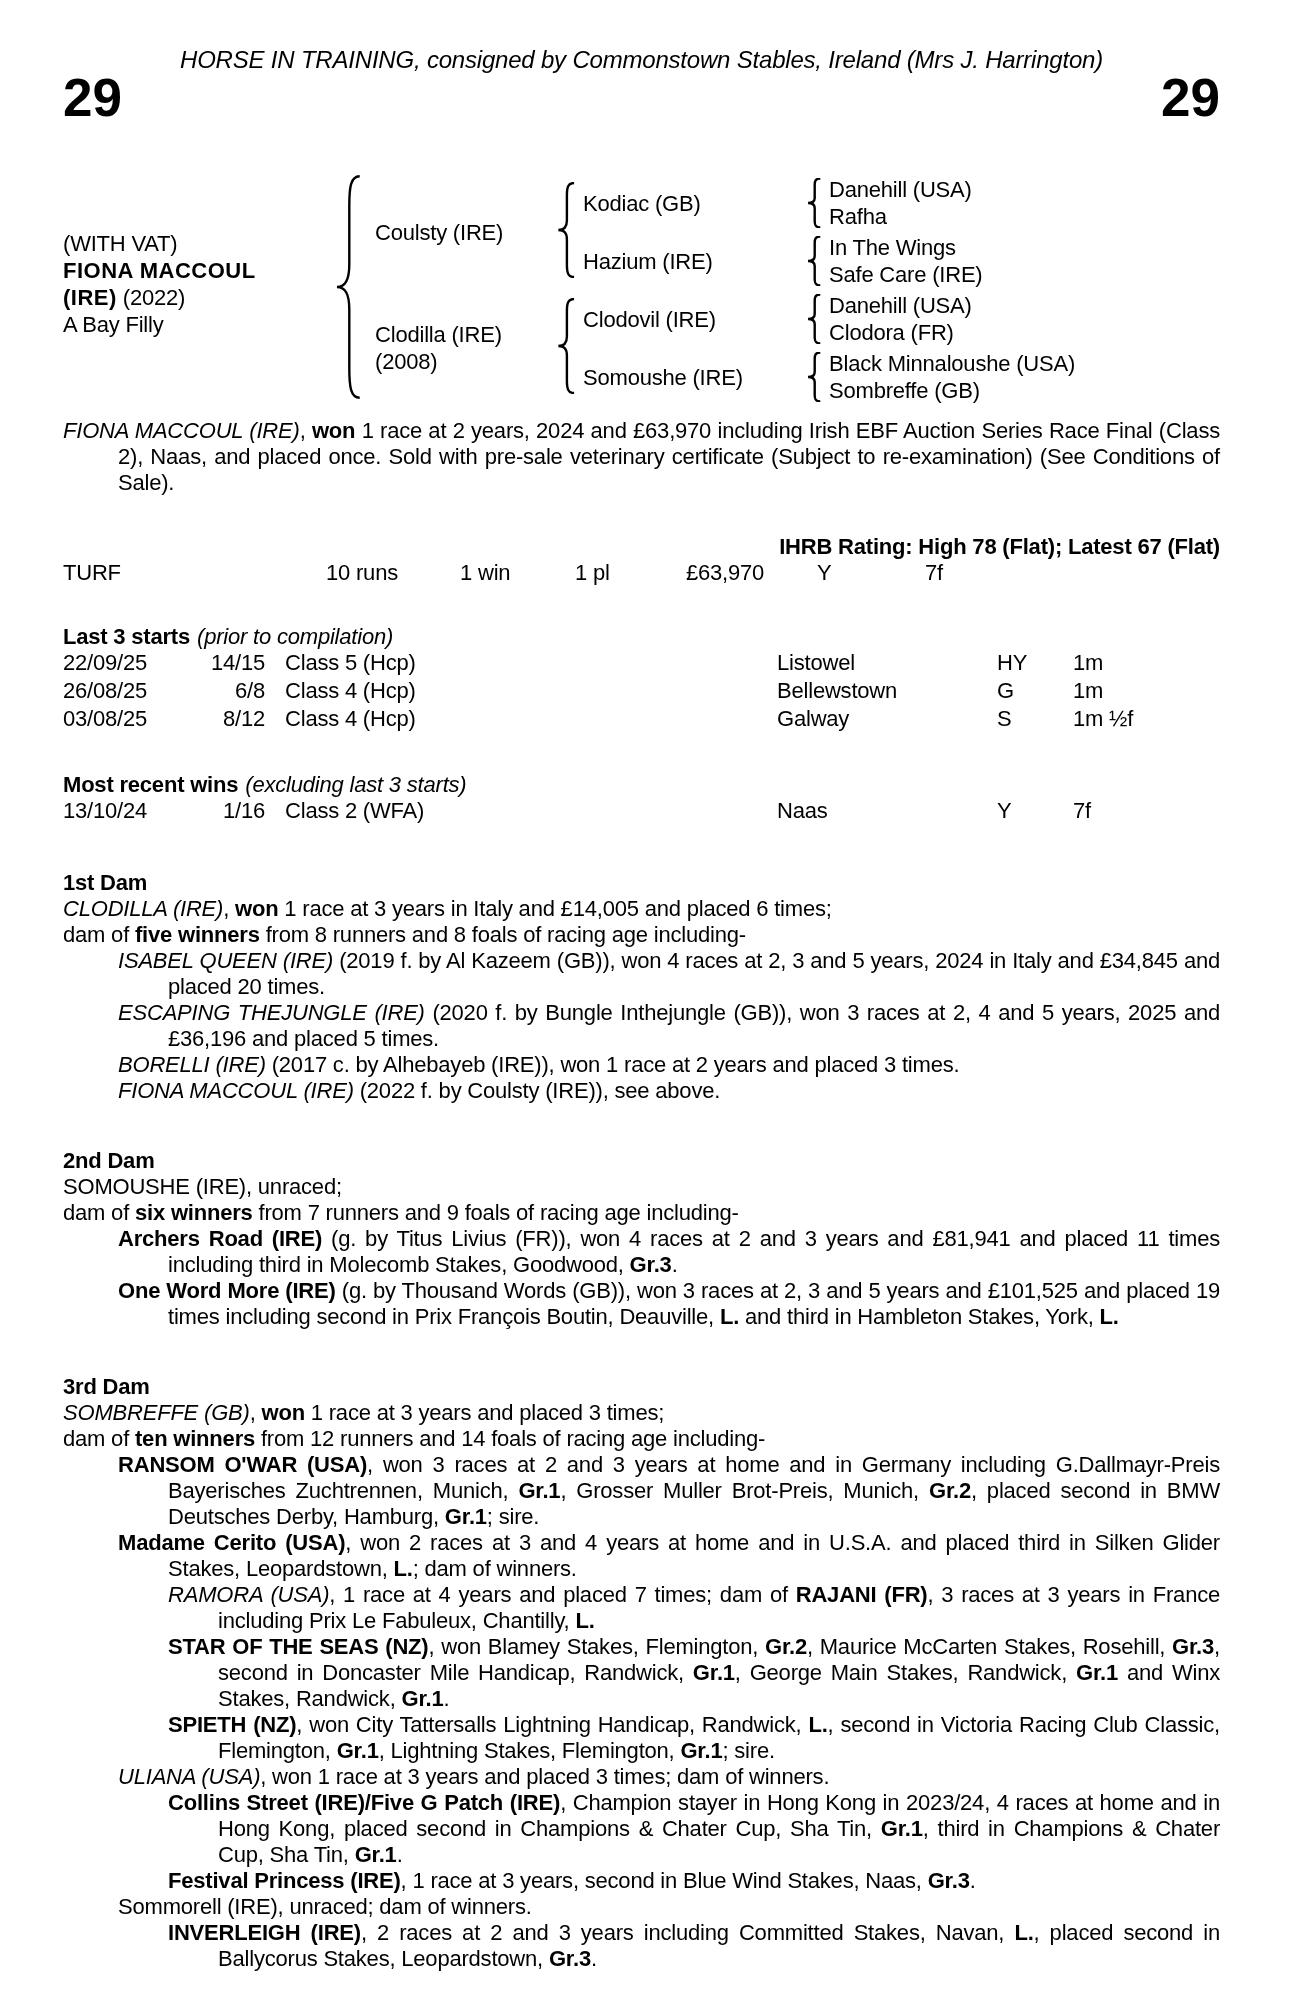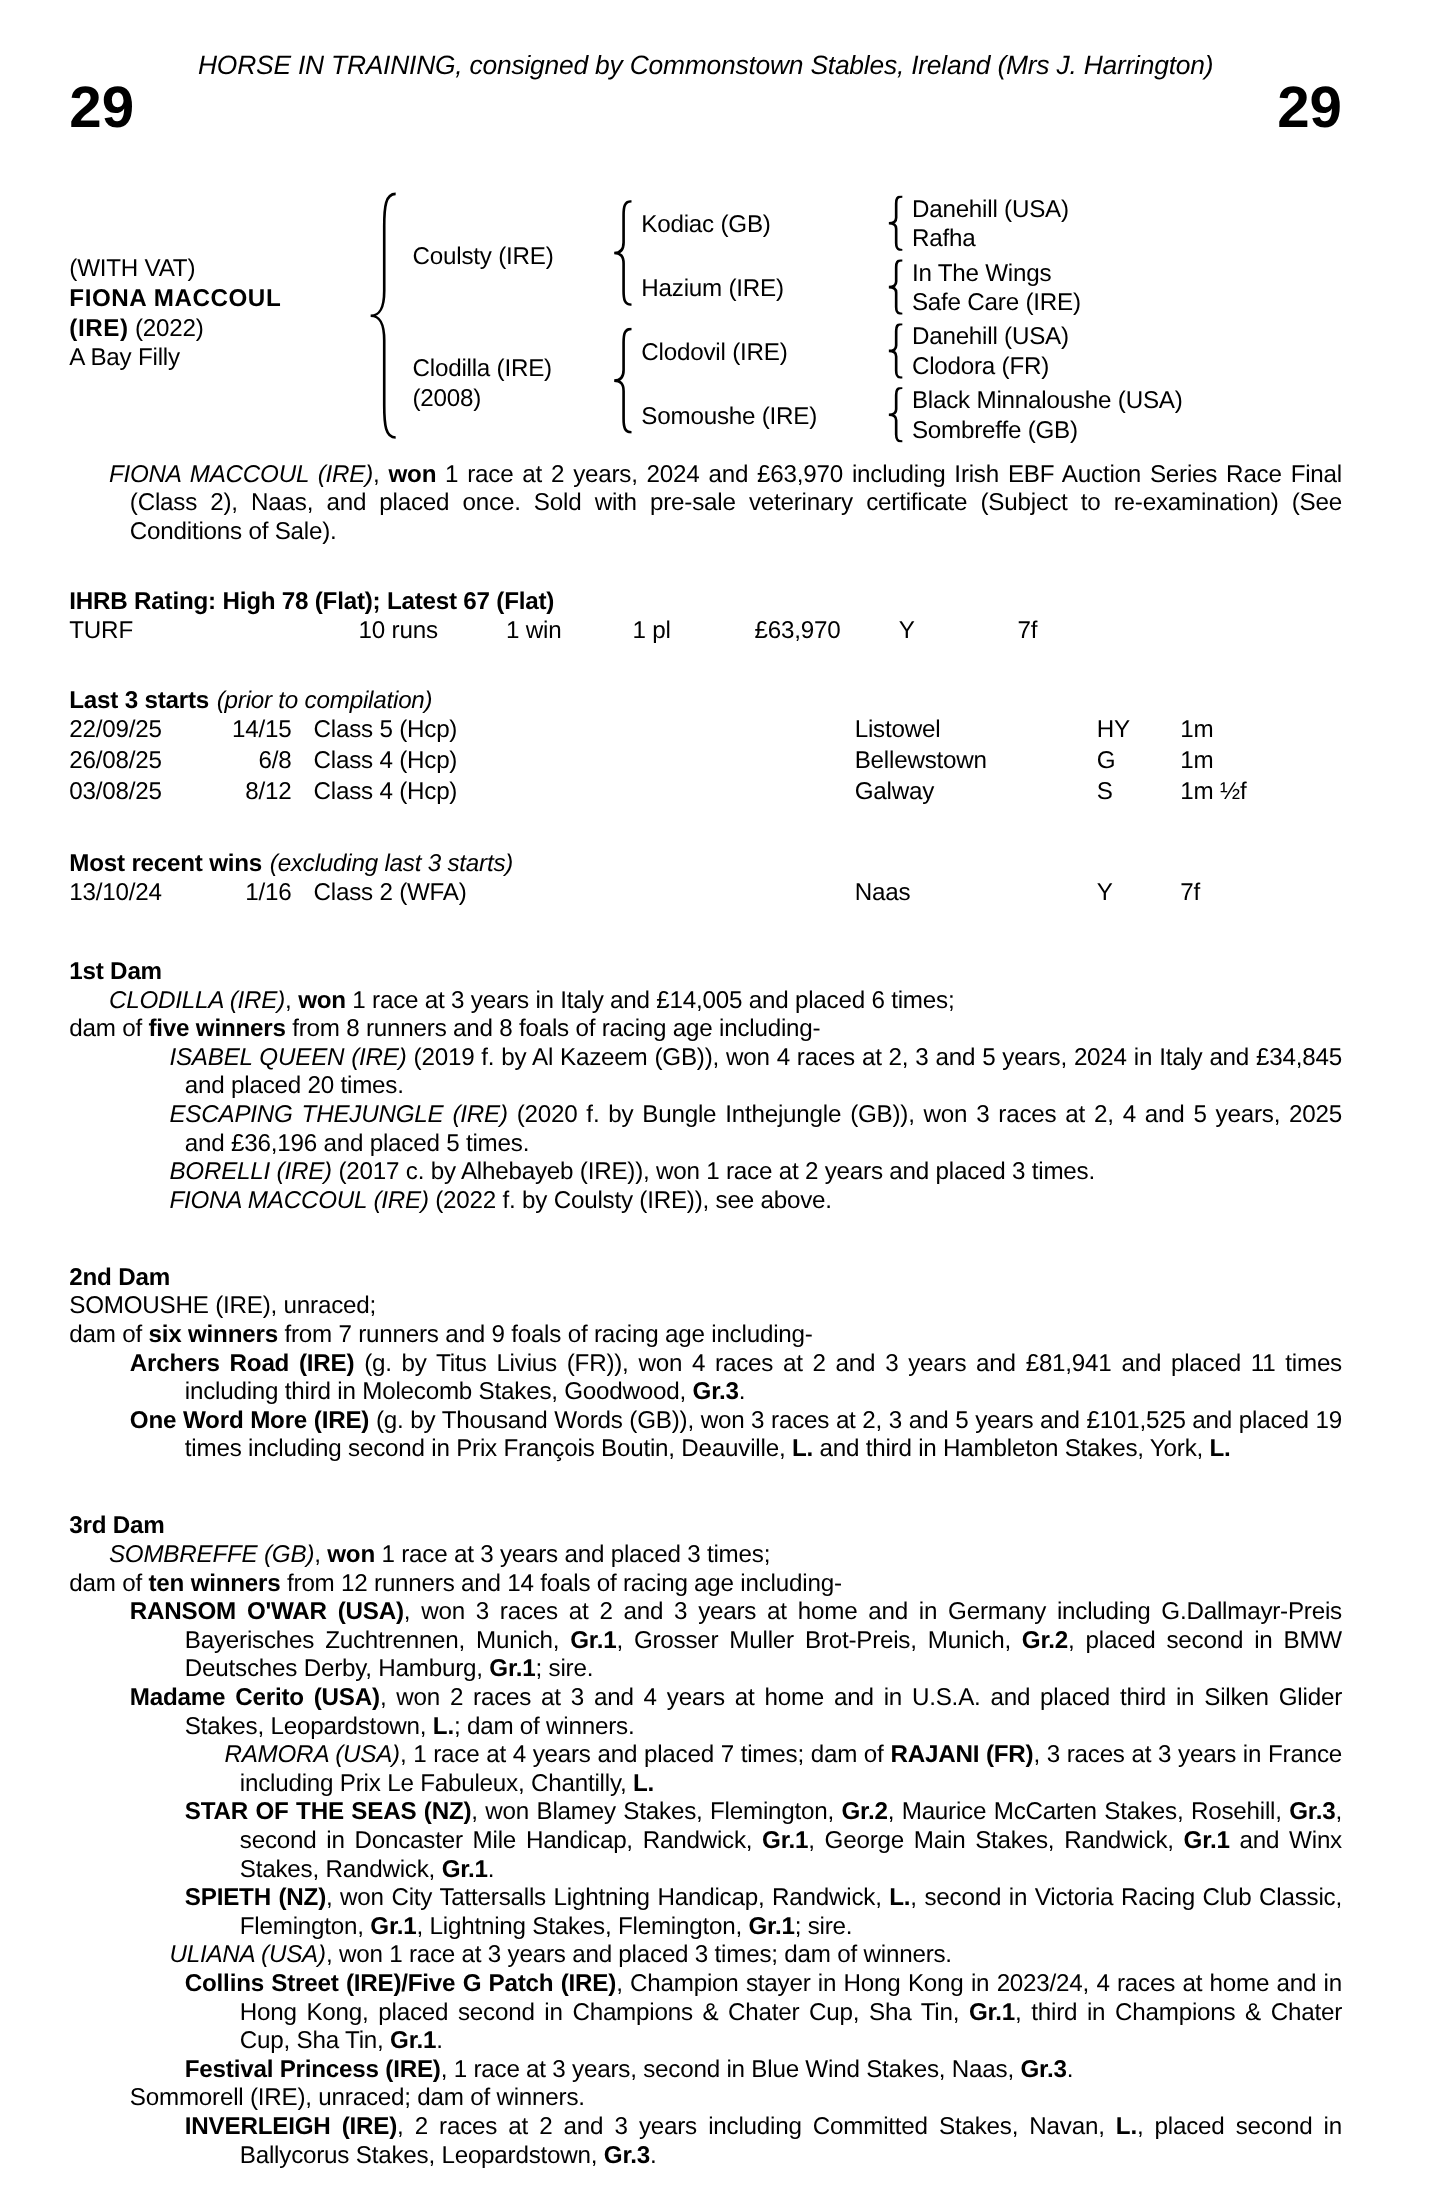--- a/index.html
+++ b/index.html
@@ -25,32 +25,32 @@
   .ped-abs { position: absolute; white-space: nowrap; line-height: 27px; }
   .ped-name-bold { font-weight: 700; letter-spacing: 0.5px; }
   .brace { position: absolute; }
   .brace path { stroke: #000; fill: none; stroke-width: 2.4; vector-effect: non-scaling-stroke; }
 
   
   .b { font-weight: 700; }
   .i { font-style: italic; }
   .sg-n { }
   .sg-b { font-weight: 700; }
-  .sg-i { font-style: italic; margin-left: 36px; }
+  .sg-i { font-style: italic; }
 
   
   .para { text-align: justify; }
   .pd { padding-left: 55px; text-indent: -55px; }   
   .p0 { }                                           
   .p1 { padding-left: 105px; text-indent: -50px; }  
   .p2 { padding-left: 155px; text-indent: -50px; }  
 
   
   .rating { margin-top: 38px; }
-  .rating-heading { font-weight: 700; }
+  .rating-heading { font-weight: 700; text-align: right; }
   .rating-row { position: relative; height: 26px; }
   .rating-row span { position: absolute; white-space: nowrap; }
   .rt1 { left: 0; } .rt2 { left: 263px; } .rt3 { left: 397px; } .rt4 { left: 512px; }
   .rt5 { left: 623px; } .rt6 { left: 754px; } .rt7 { left: 862px; }
 
   
   .race-block { margin-top: 38px; }
   .race-head .i { margin-left: 7px; }
   .race-row { position: relative; height: 28px; }
   .race-row span { position: absolute; white-space: nowrap; }

